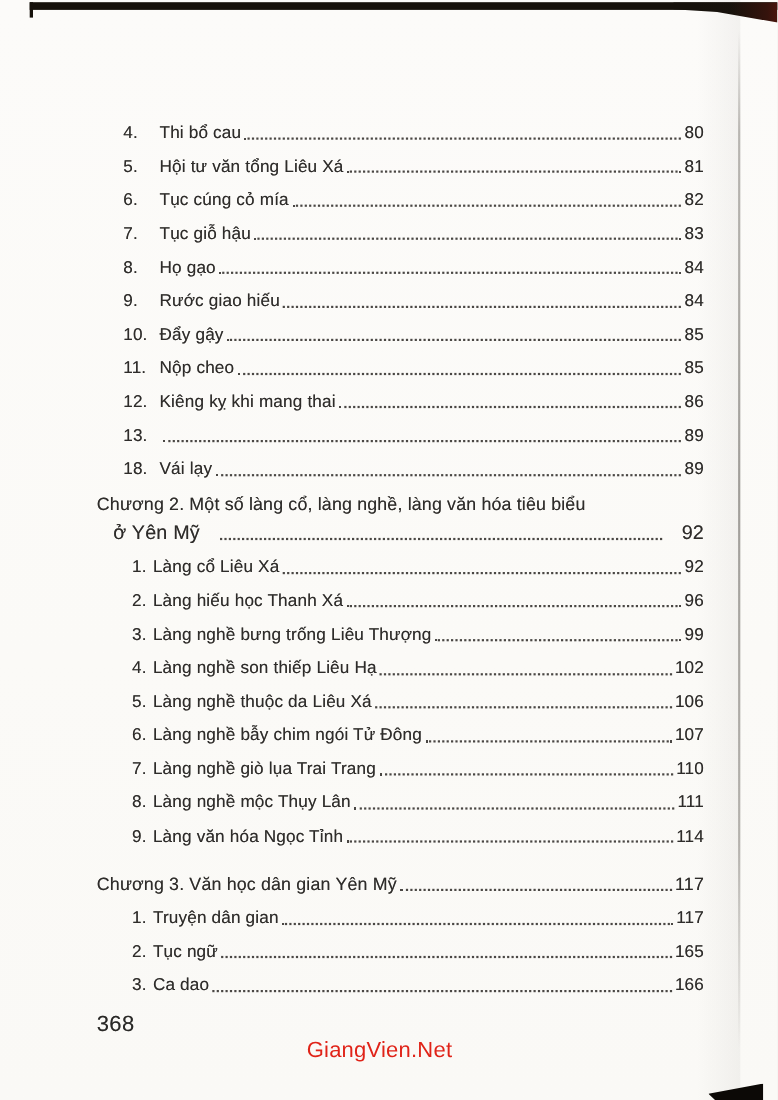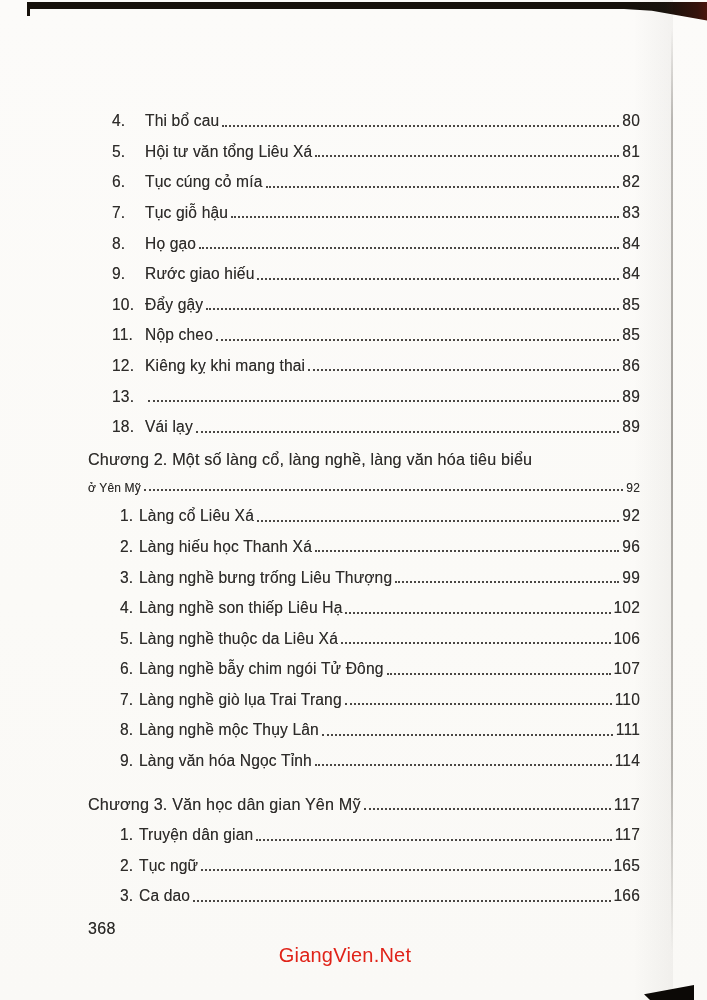--- a/index.html
+++ b/index.html
@@ -50,27 +50,27 @@
     border-bottom:2.2px dotted #4a4744;
     margin:0 2px 4px 3px;
   }
   .row .pg{flex:0 0 auto;padding-left:1px;}
   .item1{padding-left:24px;}
   .item1 .num{width:33px;}
   .item2{padding-left:32px;}
   .item2 .num{width:19px;}
   .chapter{font-size:16.2px;margin-top:2px;}
   .chapter .num{width:0;}
-  .chapter-cont{font-size:12px;height:26px;}
+  .chapter-cont{font-size:18px;height:26px;gap:15px;}
   .chapter-cont .num{width:0;}
   .gap2{margin-top:13px;}
   
   .page-num{
     position:absolute;left:88px;top:920px;
-    font-size:16px;color:#2a2927;letter-spacing:.3px;
+    font-size:20px;color:#2a2927;letter-spacing:.3px;
     text-shadow:0 0 .4px rgba(42,41,39,.55);
   }
   .watermark{
     position:absolute;left:0;right:17px;top:944px;text-align:center;
     font-size:20px;letter-spacing:.2px;
   }
 </style>
 </head>
 <body>
 

